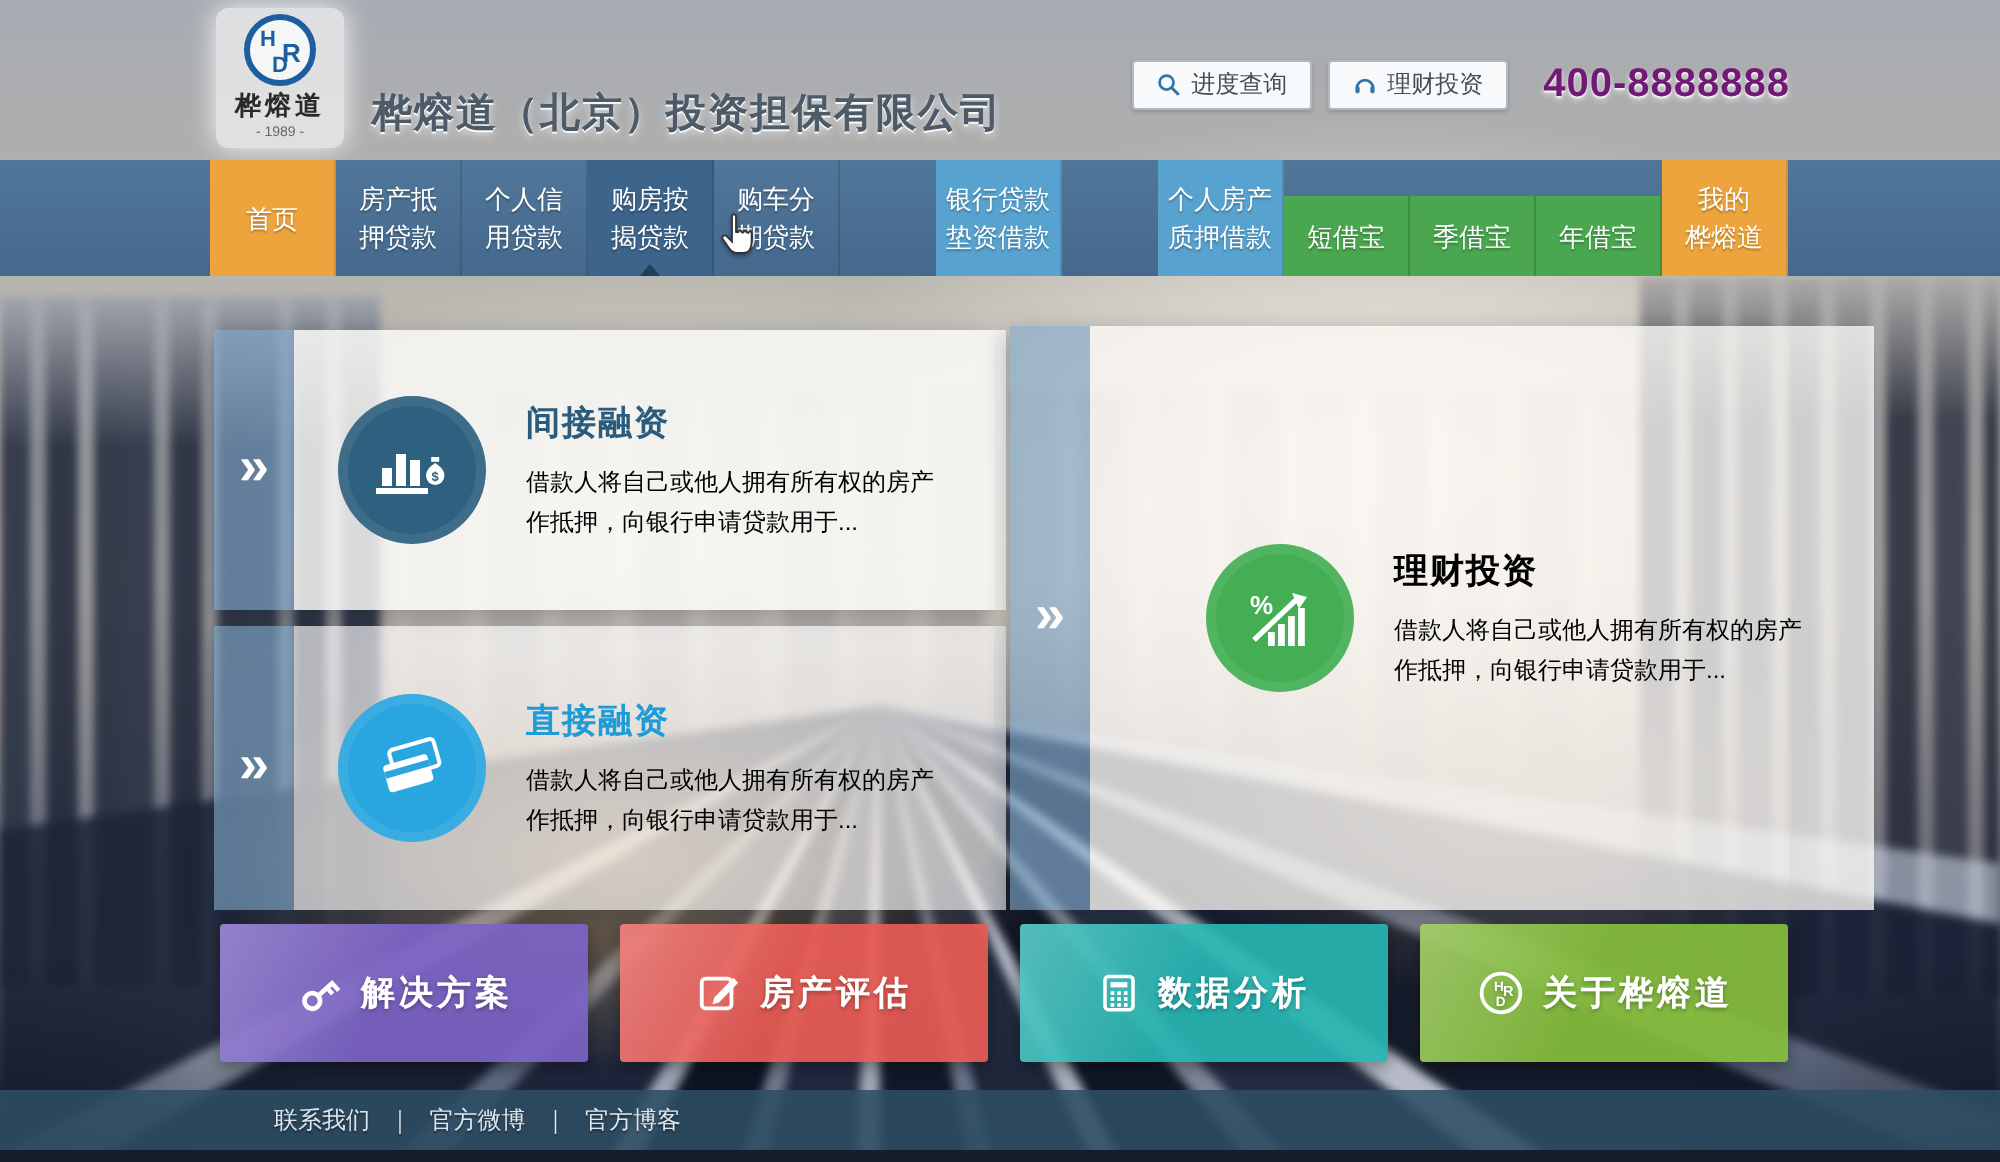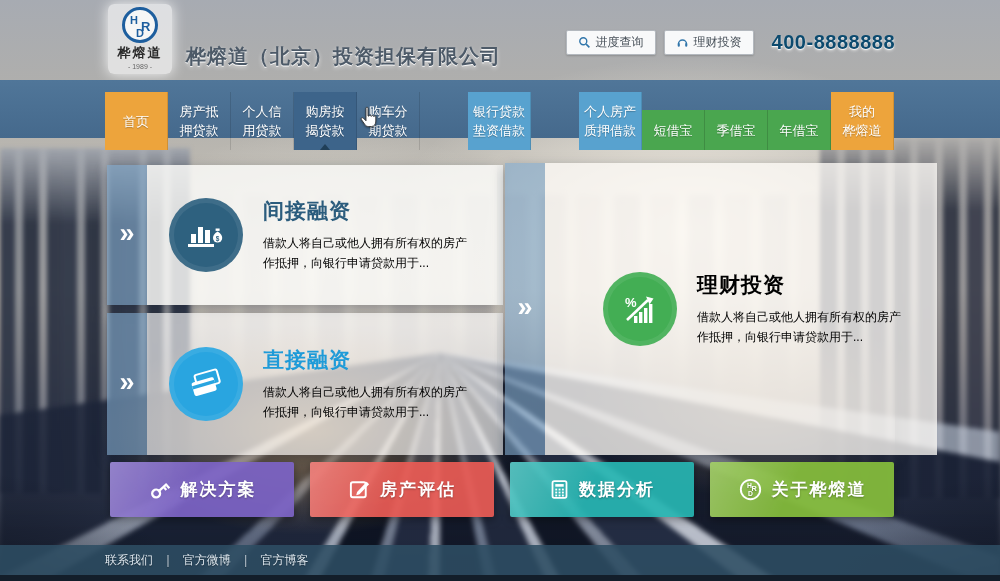--- a/index.html
+++ b/index.html
@@ -54,26 +54,26 @@
   .logo-circle .l-h { left:5px; top:5px; }
   .logo-circle .l-r { left:16px; top:10px; font-size:13px; }
   .logo-circle .l-d { left:11px; top:18px; }
   .logo-name { font-size:13px; font-weight:bold; color:#2a2a2a; letter-spacing:2px; margin-top:1px; }
   .logo-year { font-size:7px; color:#666; margin-top:1px; }
   .company-title { position:absolute; left:186px; top:43px; font-size:20px; font-weight:bold; color:#4d5a68; letter-spacing:1px;
     text-shadow:0 1px 0 rgba(255,255,255,0.85), 0 2px 4px rgba(255,255,255,0.6); }
   .header-actions { position:absolute; right:105px; top:30px; display:flex; align-items:center; gap:8px; }
   .hdr-btn { display:inline-flex; align-items:center; gap:5px; height:25px; padding:0 11px; background:rgba(252,253,254,0.95);
     border:1px solid #b3b8be; border-radius:2px; font-size:12px; color:#454e57; cursor:pointer; box-shadow:0 1px 2px rgba(0,0,0,0.18); }
-  .phone { margin-left:10px; font-size:20px; font-weight:bold; color:#0c4a6e; letter-spacing:0.5px;
+  .phone { margin-left:10px; font-size:20px; font-weight:bold; color:#701a75; letter-spacing:0.5px;
     text-shadow:0 1px 1px rgba(255,255,255,0.9), 0 2px 3px rgba(255,255,255,0.5); }
 
   
   .navbar { position:absolute; left:0; top:80px; width:1000px; height:58px; background:linear-gradient(180deg,#507699,#45698c); }
-  .nav-row { position:absolute; left:105px; top:12px; width:789px; height:58px; display:flex; }
+  .nav-row { position:absolute; left:105px; top:0; width:789px; height:58px; display:flex; }
   .nav-item { position:relative; flex:1; display:flex; flex-direction:column; justify-content:center; align-items:center;
     color:#fff; font-size:13px; line-height:19px; cursor:pointer; border-right:1px solid rgba(0,0,0,0.12);
     text-shadow:0 1px 1px rgba(0,0,0,0.28); }
   .nav-item span { display:block; text-align:center; }
   .v-orange { background:#eda43c; }
   .v-lightblue { background:#58a2cf;margin-left:48px; }
   .v-green { background:#4aa64f; border-right-color:rgba(0,0,0,0.15);margin-top:18px; }
   .v-blue.hovered { background:#3d648a; }
   .notch { position:absolute; bottom:0; left:50%; margin-left:-5px; width:0; height:0;
     border-left:5px solid transparent; border-right:5px solid transparent; border-bottom:6px solid #203f58; }
@@ -90,39 +90,39 @@
   .chev { color:#fff; font-size:27px; font-weight:bold; line-height:1; padding-bottom:4px; }
   .card-body { flex:1; display:flex; align-items:center; }
   .body-a { background:rgba(250,250,248,0.84); }
   .body-b { background:rgba(251,251,251,0.66); }
   .body-r { background:rgba(251,249,245,0.78); }
   .circle-icon { width:74px; height:74px; border-radius:50%; flex:none; display:flex; align-items:center; justify-content:center;
     box-shadow:inset 0 0 0 5px rgba(255,255,255,0.08); }
   .ml-a { margin-left:22px; } .ml-r { margin-left:58px; }
   .c-darkblue { background:#2e617f; } .c-blue { background:#29a5e0; } .c-green { background:#43ae54; }
   .card-text { margin-left:20px; width:240px; }
-  .card-title { font-size:21px; font-weight:bold; margin-bottom:8px; letter-spacing:1px; }
+  .card-title { font-size:17px; font-weight:bold; margin-bottom:8px; letter-spacing:1px; }
   .t-darkblue { color:#2b5c7d; } .t-blue { color:#1f9bd8; } .t-green { color:#000000; }
   .card-desc { font-size:12px; color:#000000; line-height:20px; }
 
   
   .actions { position:absolute; left:110px; top:462px; width:784px; display:flex; justify-content:space-between; }
-  .action-btn { width:184px; height:55px; display:flex; align-items:center; justify-content:center; gap:9px;
+  .action-btn { width:184px; height:69px; display:flex; align-items:center; justify-content:center; gap:9px;
     border-radius:2px; color:#fff; font-size:17px; font-weight:bold; letter-spacing:2px; cursor:pointer;
     text-shadow:0 1px 2px rgba(0,0,0,0.3); box-shadow:0 3px 8px rgba(0,0,0,0.35); }
   .a-purple { background:linear-gradient(115deg, rgba(255,255,255,0.22) 0%, rgba(255,255,255,0) 45%), rgba(124,99,197,0.93); }
   .a-red    { background:linear-gradient(115deg, rgba(255,255,255,0.22) 0%, rgba(255,255,255,0) 45%), rgba(232,90,84,0.93); }
   .a-teal   { background:linear-gradient(115deg, rgba(255,255,255,0.22) 0%, rgba(255,255,255,0) 45%), rgba(39,181,177,0.93); }
   .a-green  { background:linear-gradient(115deg, rgba(255,255,255,0.22) 0%, rgba(255,255,255,0) 45%), rgba(133,189,59,0.93); }
 
   
   .footer { position:absolute; left:0; top:545px; width:1000px; height:30px; background:rgba(45,77,99,0.88);
     display:flex; align-items:center; justify-content:space-between; padding:0 105px; font-size:12px; color:#dde6ed;
     text-shadow:0 1px 1px rgba(0,0,0,0.4); }
-  .footer-links { display:flex; align-items:center; gap:9px; }
+  .footer-links { display:flex; align-items:center; gap:9px;margin-left:32px; }
   .footer-links .lnk { cursor:pointer; }
   .bottom-strip { position:absolute; left:0; top:575px; width:1000px; height:6px; background:#131e2a; }
 </style>
 </head>
 <body>
 
 <div class="page">
 
   <div class="bg">
     <div class="bg-base"></div>

